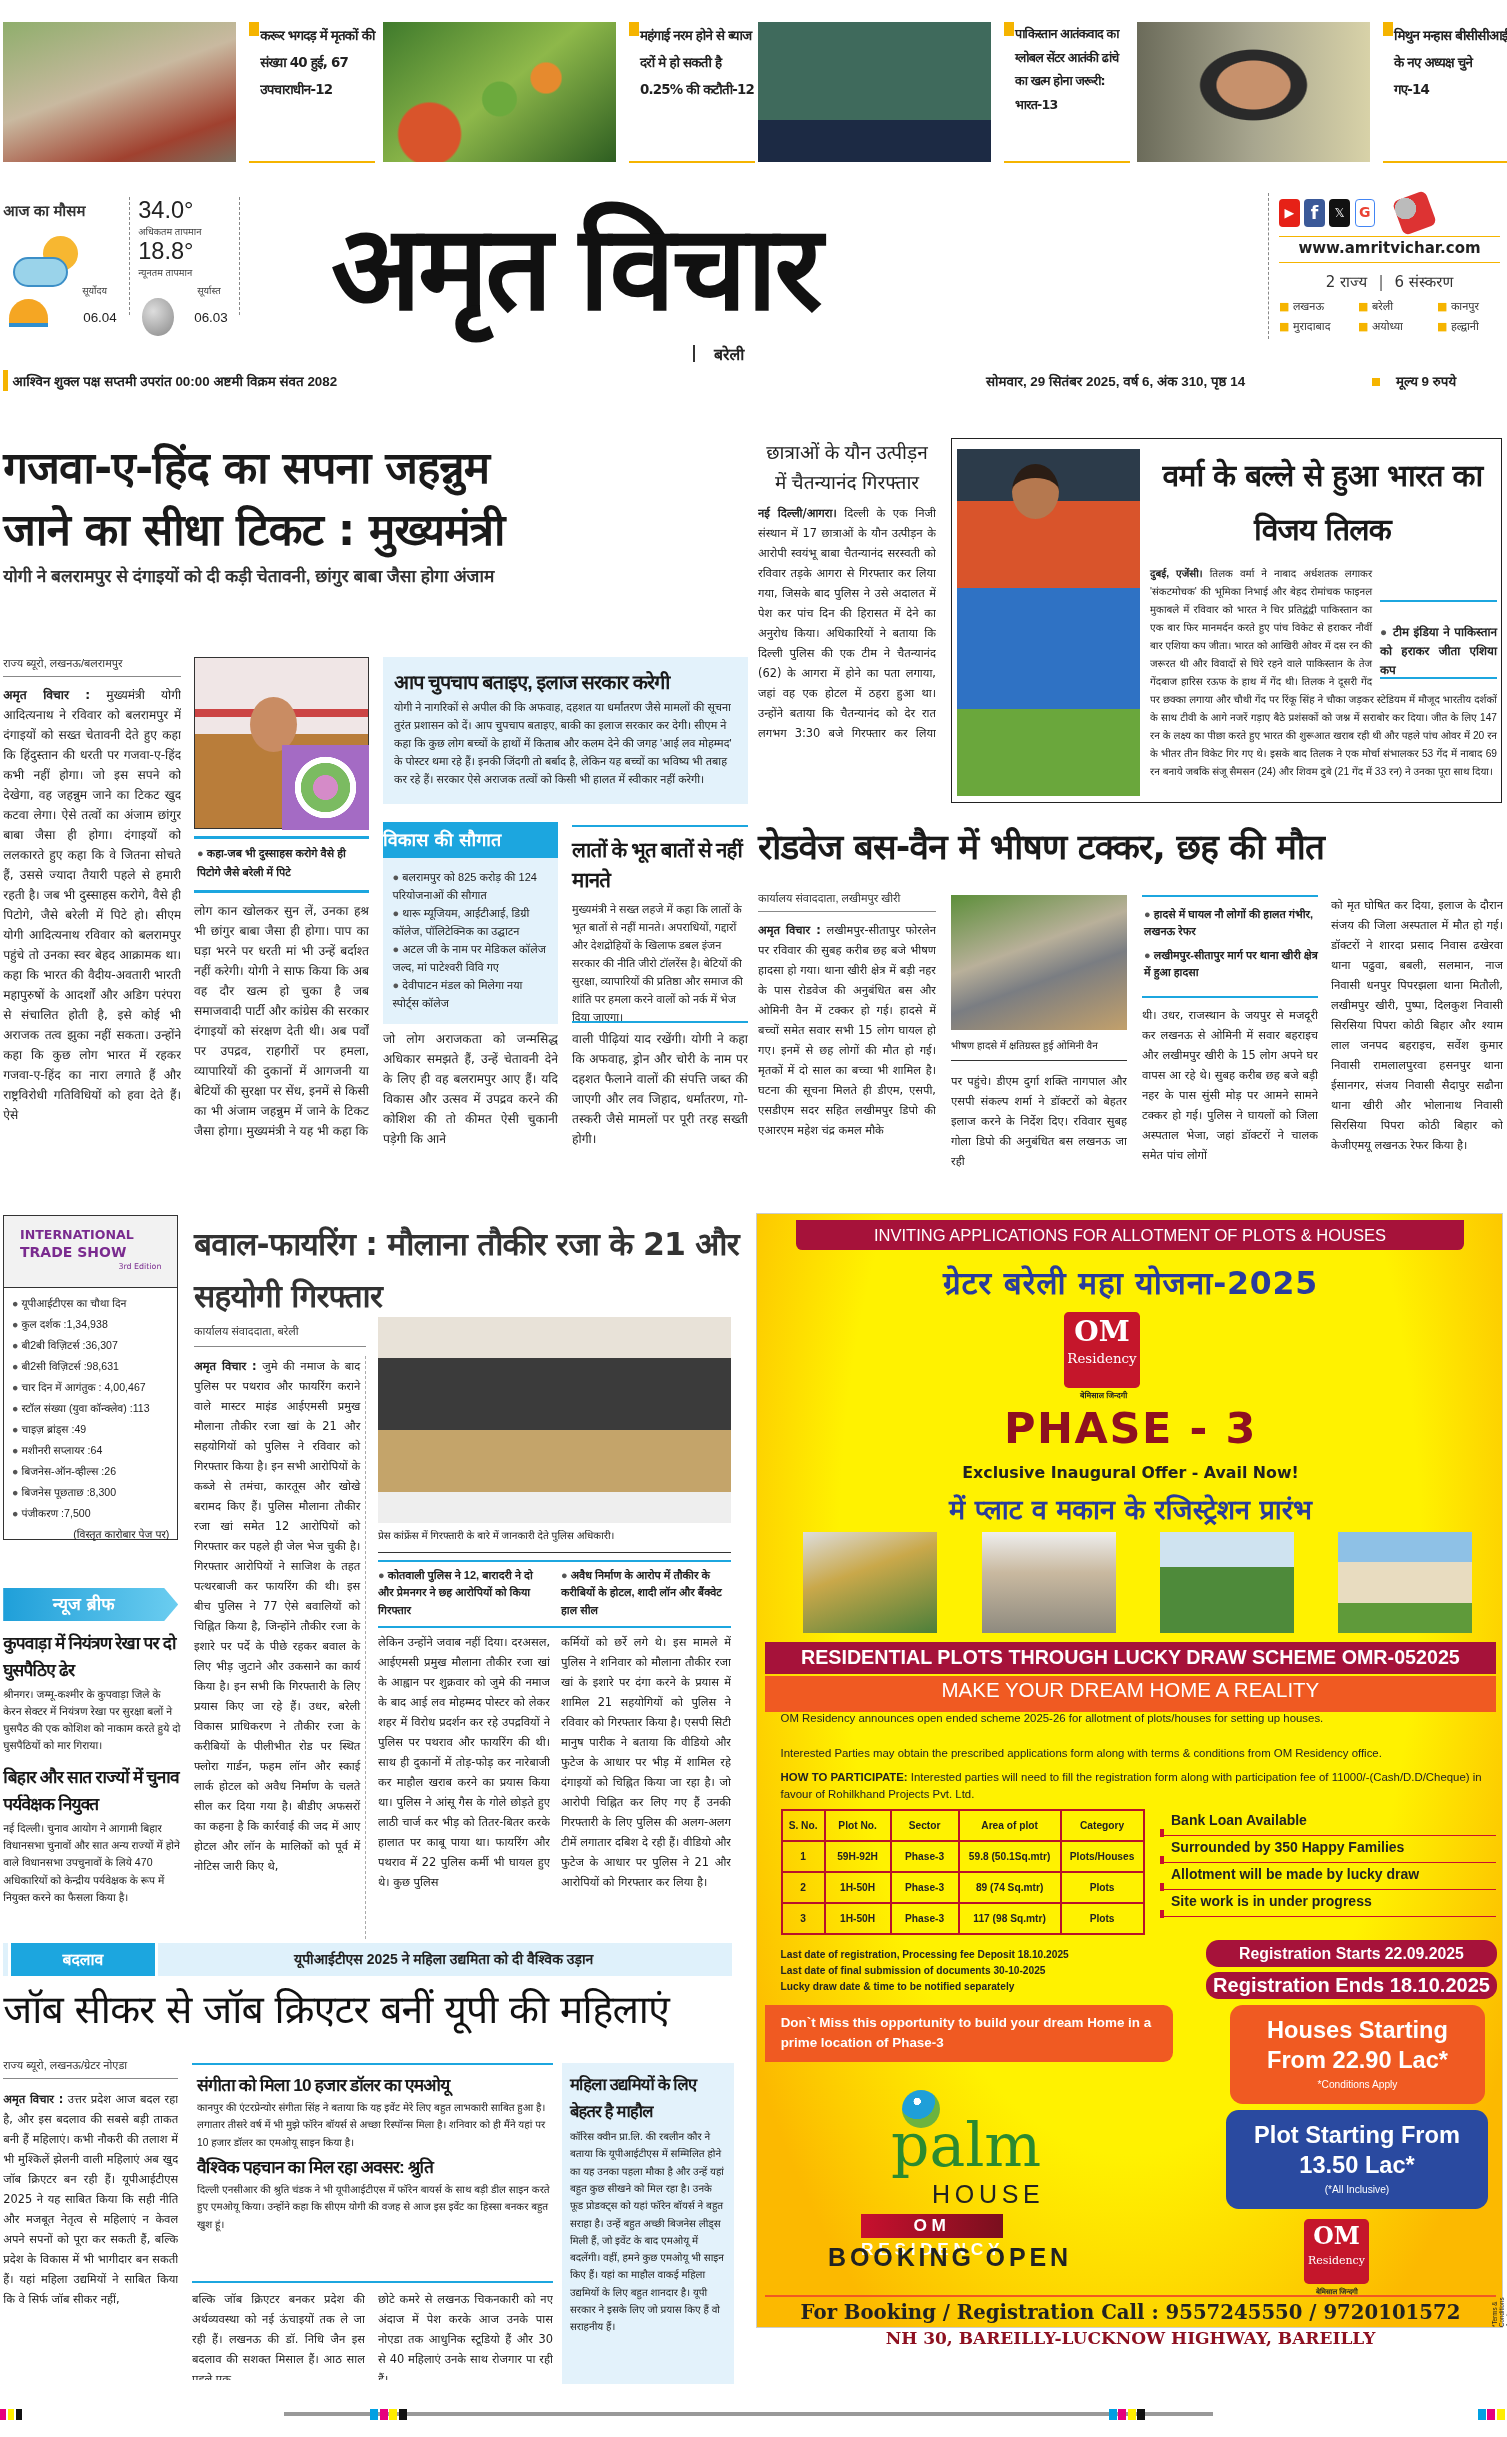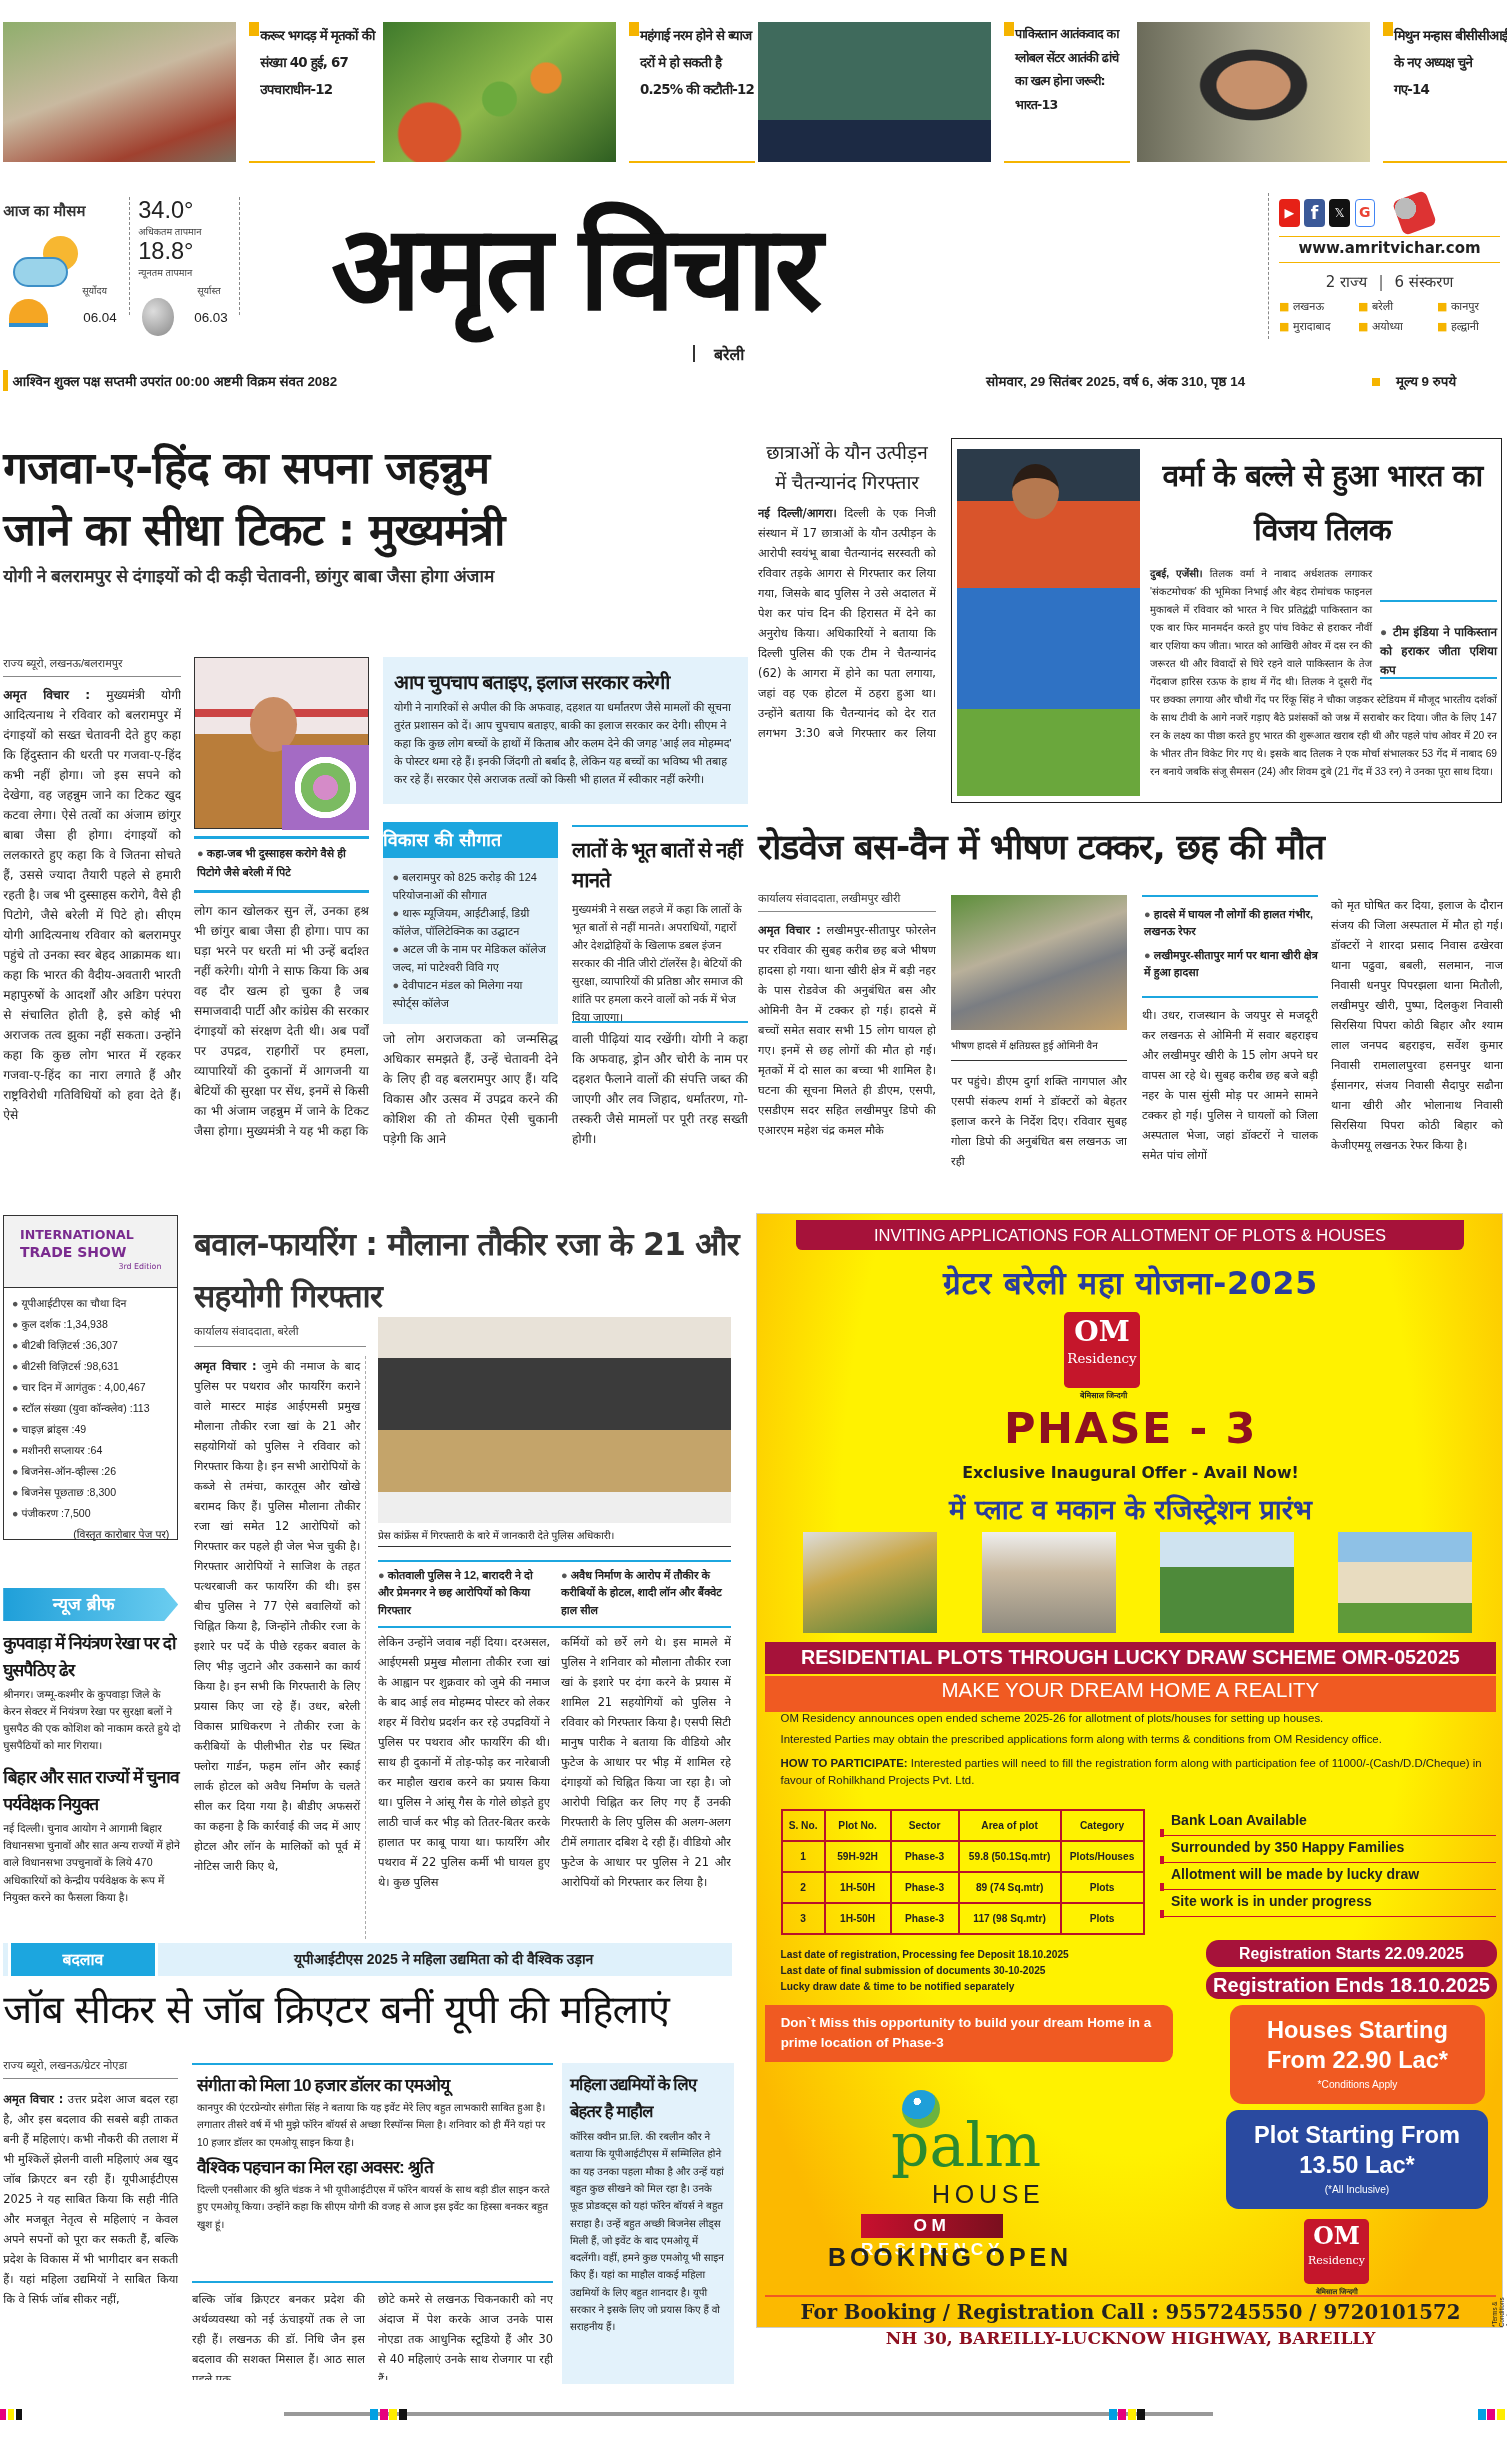--- a/index.html
+++ b/index.html
@@ -210,21 +210,21 @@
   <div class="hl lib" style="font-size:17.3px;line-height:27px">कुपवाड़ा में नियंत्रण रेखा पर दो घुसपैठिए ढेर</div>
   <div class="lib" style="font-size:10.6px;line-height:17.3px;color:#222;margin-top:1.6px">श्रीनगर। जम्मू-कश्मीर के कुपवाड़ा जिले के केरन सेक्टर में नियंत्रण रेखा पर सुरक्षा बलों ने घुसपैठ की एक कोशिश को नाकाम करते हुये दो घुसपैठियों को मार गिराया।</div>
   <div class="hl lib" style="font-size:17.3px;line-height:27px;margin-top:9.5px">बिहार और सात राज्यों में चुनाव पर्यवेक्षक नियुक्त</div>
   <div class="lib" style="font-size:10.6px;line-height:17.3px;color:#222;margin-top:1.6px">नई दिल्ली। चुनाव आयोग ने आगामी बिहार विधानसभा चुनावों और सात अन्य राज्यों में होने वाले विधानसभा उपचुनावों के लिये 470 अधिकारियों को केन्द्रीय पर्यवेक्षक के रूप में नियुक्त करने का फैसला किया है।</div>
 </div>
 
 <div class="abs hl" style="left:194px;top:1218px;width:555px;font-size:31.5px;line-height:52px;color:#333">बवाल-फायरिंग : मौलाना तौकीर रजा के 21 और सहयोगी गिरफ्तार</div>
 <div class="abs lib" style="left:194px;top:1323px;width:172px;font-size:11px;color:#333;border-bottom:0.8px solid #888;padding-bottom:7.9px">कार्यालय संवाददाता, बरेली</div>
 <div class="abs body-col" style="left:194px;top:1356px;width:172px;height:583px;overflow:hidden;font-size:11.4px;border-right:0.8px dashed #aaa;padding-right:4.7px"><b>अमृत विचार :</b> <span>जुमे की नमाज के बाद पुलिस पर पथराव और फायरिंग कराने वाले मास्टर माइंड आईएमसी प्रमुख मौलाना तौकीर रजा खां के 21 और सहयोगियों को पुलिस ने रविवार को गिरफ्तार किया है। इन सभी आरोपियों के कब्जे से तमंचा, कारतूस और खोखे बरामद किए हैं। पुलिस मौलाना तौकीर रजा खां समेत 12 आरोपियों को गिरफ्तार कर पहले ही जेल भेज चुकी है। गिरफ्तार आरोपियों ने साजिश के तहत पत्थरबाजी कर फायरिंग की थी। इस बीच पुलिस ने 77 ऐसे बवालियों को चिह्नित किया है, जिन्होंने तौकीर रजा के इशारे पर पर्दे के पीछे रहकर बवाल के लिए भीड़ जुटाने और उकसाने का कार्य किया है। इन सभी कि गिरफ्तारी के लिए प्रयास किए जा रहे हैं। उधर, बरेली विकास प्राधिकरण ने तौकीर रजा के करीबियों के पीलीभीत रोड पर स्थित फ्लोरा गार्डन, फहम लॉन और स्काई लार्क होटल को अवैध निर्माण के चलते सील कर दिया गया है। बीडीए अफसरों का कहना है कि कार्रवाई की जद में आए होटल और लॉन के मालिकों को पूर्व में नोटिस जारी किए थे,</span></div>
 <div class="abs" style="left:378px;top:1317px;width:353px;height:206px;background:linear-gradient(180deg,#e8e2d8 0 20%,#3b3b3b 20% 55%,#c4a46a 55% 85%,#eee 85%)"></div>
-<div class="abs lib" style="left:378px;top:1528px;width:353px;font-size:10.2px;color:#222;border-bottom:0.8px solid #333;padding-bottom:4px">प्रेस कांफ्रेंस में गिरफ्तारी के बारे में जानकारी देते पुलिस अधिकारी।</div>
+<div class="abs lib" style="left:378px;top:1528px;width:353px;font-size:10.2px;color:#222;border-bottom:0.8px solid #333;padding-bottom:10px">प्रेस कांफ्रेंस में गिरफ्तारी के बारे में जानकारी देते पुलिस अधिकारी।</div>
 <div class="abs blue-rule" style="left:378px;top:1560px;width:353px;height:2.4px"></div>
 <div class="abs lib" style="left:378px;top:1567px;width:172px;font-size:11px;font-weight:bold;line-height:17.3px;color:#222"><span class="bullet">कोतवाली पुलिस ने 12, बारादरी ने दो और प्रेमनगर ने छह आरोपियों को किया गिरफ्तार</span></div>
 <div class="abs lib" style="left:561px;top:1567px;width:170px;font-size:11px;font-weight:bold;line-height:17.3px;color:#222"><span class="bullet">अवैध निर्माण के आरोप में तौकीर के करीबियों के होटल, शादी लॉन और बैंक्वेट हाल सील</span></div>
 <div class="abs blue-rule" style="left:378px;top:1626px;width:353px;height:2.4px"></div>
 <div class="abs body-col" style="left:378px;top:1632px;width:172px;height:307px;overflow:hidden;font-size:11.4px">लेकिन उन्होंने जवाब नहीं दिया। दरअसल, आईएमसी प्रमुख मौलाना तौकीर रजा खां के आह्वान पर शुक्रवार को जुमे की नमाज के बाद आई लव मोहम्मद पोस्टर को लेकर शहर में विरोध प्रदर्शन कर रहे उपद्रवियों ने पुलिस पर पथराव और फायरिंग की थी। साथ ही दुकानों में तोड़-फोड़ कर नारेबाजी कर माहौल खराब करने का प्रयास किया था। पुलिस ने आंसू गैस के गोले छोड़ते हुए लाठी चार्ज कर भीड़ को तितर-बितर करके हालात पर काबू पाया था। फायरिंग और पथराव में 22 पुलिस कर्मी भी घायल हुए थे। कुछ पुलिस</div>
 <div class="abs body-col" style="left:561px;top:1632px;width:170px;height:307px;overflow:hidden;font-size:11.4px">कर्मियों को छर्रे लगे थे। इस मामले में पुलिस ने शनिवार को मौलाना तौकीर रजा खां के इशारे पर दंगा करने के प्रयास में शामिल 21 सहयोगियों को पुलिस ने रविवार को गिरफ्तार किया है। एसपी सिटी मानुष पारीक ने बताया कि वीडियो और फुटेज के आधार पर भीड़ में शामिल रहे दंगाइयों को चिह्नित किया जा रहा है। जो आरोपी चिह्नित कर लिए गए हैं उनकी गिरफ्तारी के लिए पुलिस की अलग-अलग टीमें लगातार दबिश दे रही हैं। वीडियो और फुटेज के आधार पर पुलिस ने 21 और आरोपियों को गिरफ्तार कर लिया है।</div>
 
 <div class="abs" style="left:3.2px;top:1943px;width:729px;height:33px;background:#dff1fb">
   <div style="position:absolute;left:4.7px;top:0;width:150px;height:33px;background:#1ca6df;border-left:3.2px solid #fff;border-right:3.2px solid #fff;color:#fff;font-size:15.8px;font-weight:bold;text-align:center;line-height:33px">बदलाव</div>
   <div class="lib" style="position:absolute;left:165px;top:0;width:551px;text-align:center;font-size:14px;font-weight:bold;color:#222;line-height:33px">यूपीआईटीएस 2025 ने महिला उद्यमिता को दी वैश्विक उड़ान</div>
@@ -259,21 +259,21 @@
   <div class="abs" style="left:0;top:249px;width:747px;text-align:center;font-size:15.8px;font-weight:bold;color:#222">Exclusive Inaugural Offer - Avail Now!</div>
   <div class="abs" style="left:0;top:276px;width:747px;text-align:center;font-size:27px;font-weight:bold;color:#2a3c9c">में प्लाट व मकान के रजिस्ट्रेशन प्रारंभ</div>
   <div class="abs" style="left:46px;top:318px;width:134px;height:101px;background:linear-gradient(160deg,#ddd,#c9a84a 40%,#4c7f3a)"></div>
   <div class="abs" style="left:225px;top:318px;width:134px;height:101px;background:linear-gradient(180deg,#eee,#c9b9a0 40%,#8e8a7f)"></div>
   <div class="abs" style="left:403px;top:318px;width:134px;height:101px;background:linear-gradient(180deg,#cfe3f0 0 35%,#4e8a3a 35%)"></div>
   <div class="abs" style="left:581px;top:318px;width:134px;height:101px;background:linear-gradient(180deg,#8ec1e6 0 30%,#e8dcc0 30% 70%,#5f9a3a 70%)"></div>
   <div class="abs lib" style="left:7.9px;top:428px;width:731px;height:31.5px;background:#a6123a;color:#fff;font-size:19.7px;font-weight:bold;text-align:center;line-height:31.5px">RESIDENTIAL PLOTS THROUGH LUCKY DRAW SCHEME OMR-052025</div>
   <div class="abs lib" style="left:7.9px;top:462px;width:731px;height:36px;background:#f05a22;color:#fff;font-size:20.5px;font-weight:normal;text-align:center;line-height:28px">MAKE YOUR DREAM HOME A REALITY</div>
   <div class="abs lib" style="left:23.6px;top:496px;width:701px;font-size:11.4px;line-height:17.3px;color:#222;text-align:justify">
     <div>OM Residency announces open ended scheme 2025-26 for allotment of plots/houses for setting up houses.</div>
-    <div style="margin-top:4px">Interested Parties may obtain the prescribed applications form along with terms &amp; conditions from OM Residency office.</div>
+    <div style="margin-top:18px">Interested Parties may obtain the prescribed applications form along with terms &amp; conditions from OM Residency office.</div>
     <div style="margin-top:6.3px"><b>HOW TO PARTICIPATE:</b> <span>Interested parties will need to fill the registration form along with participation fee of 11000/-(Cash/D.D/Cheque) in favour of Rohilkhand Projects Pvt. Ltd.</span></div>
   </div>
   <table class="abs tbl lib" style="left:23.6px;top:595px">
     <tbody>
         <tr>
       <td style="width:43px">S. No.</td>
           <td style="width:66px">Plot No.</td>
           <td style="width:68px">Sector</td>
           <td style="width:102px">Area of plot</td>
           <td style="width:83px">Category</td>

